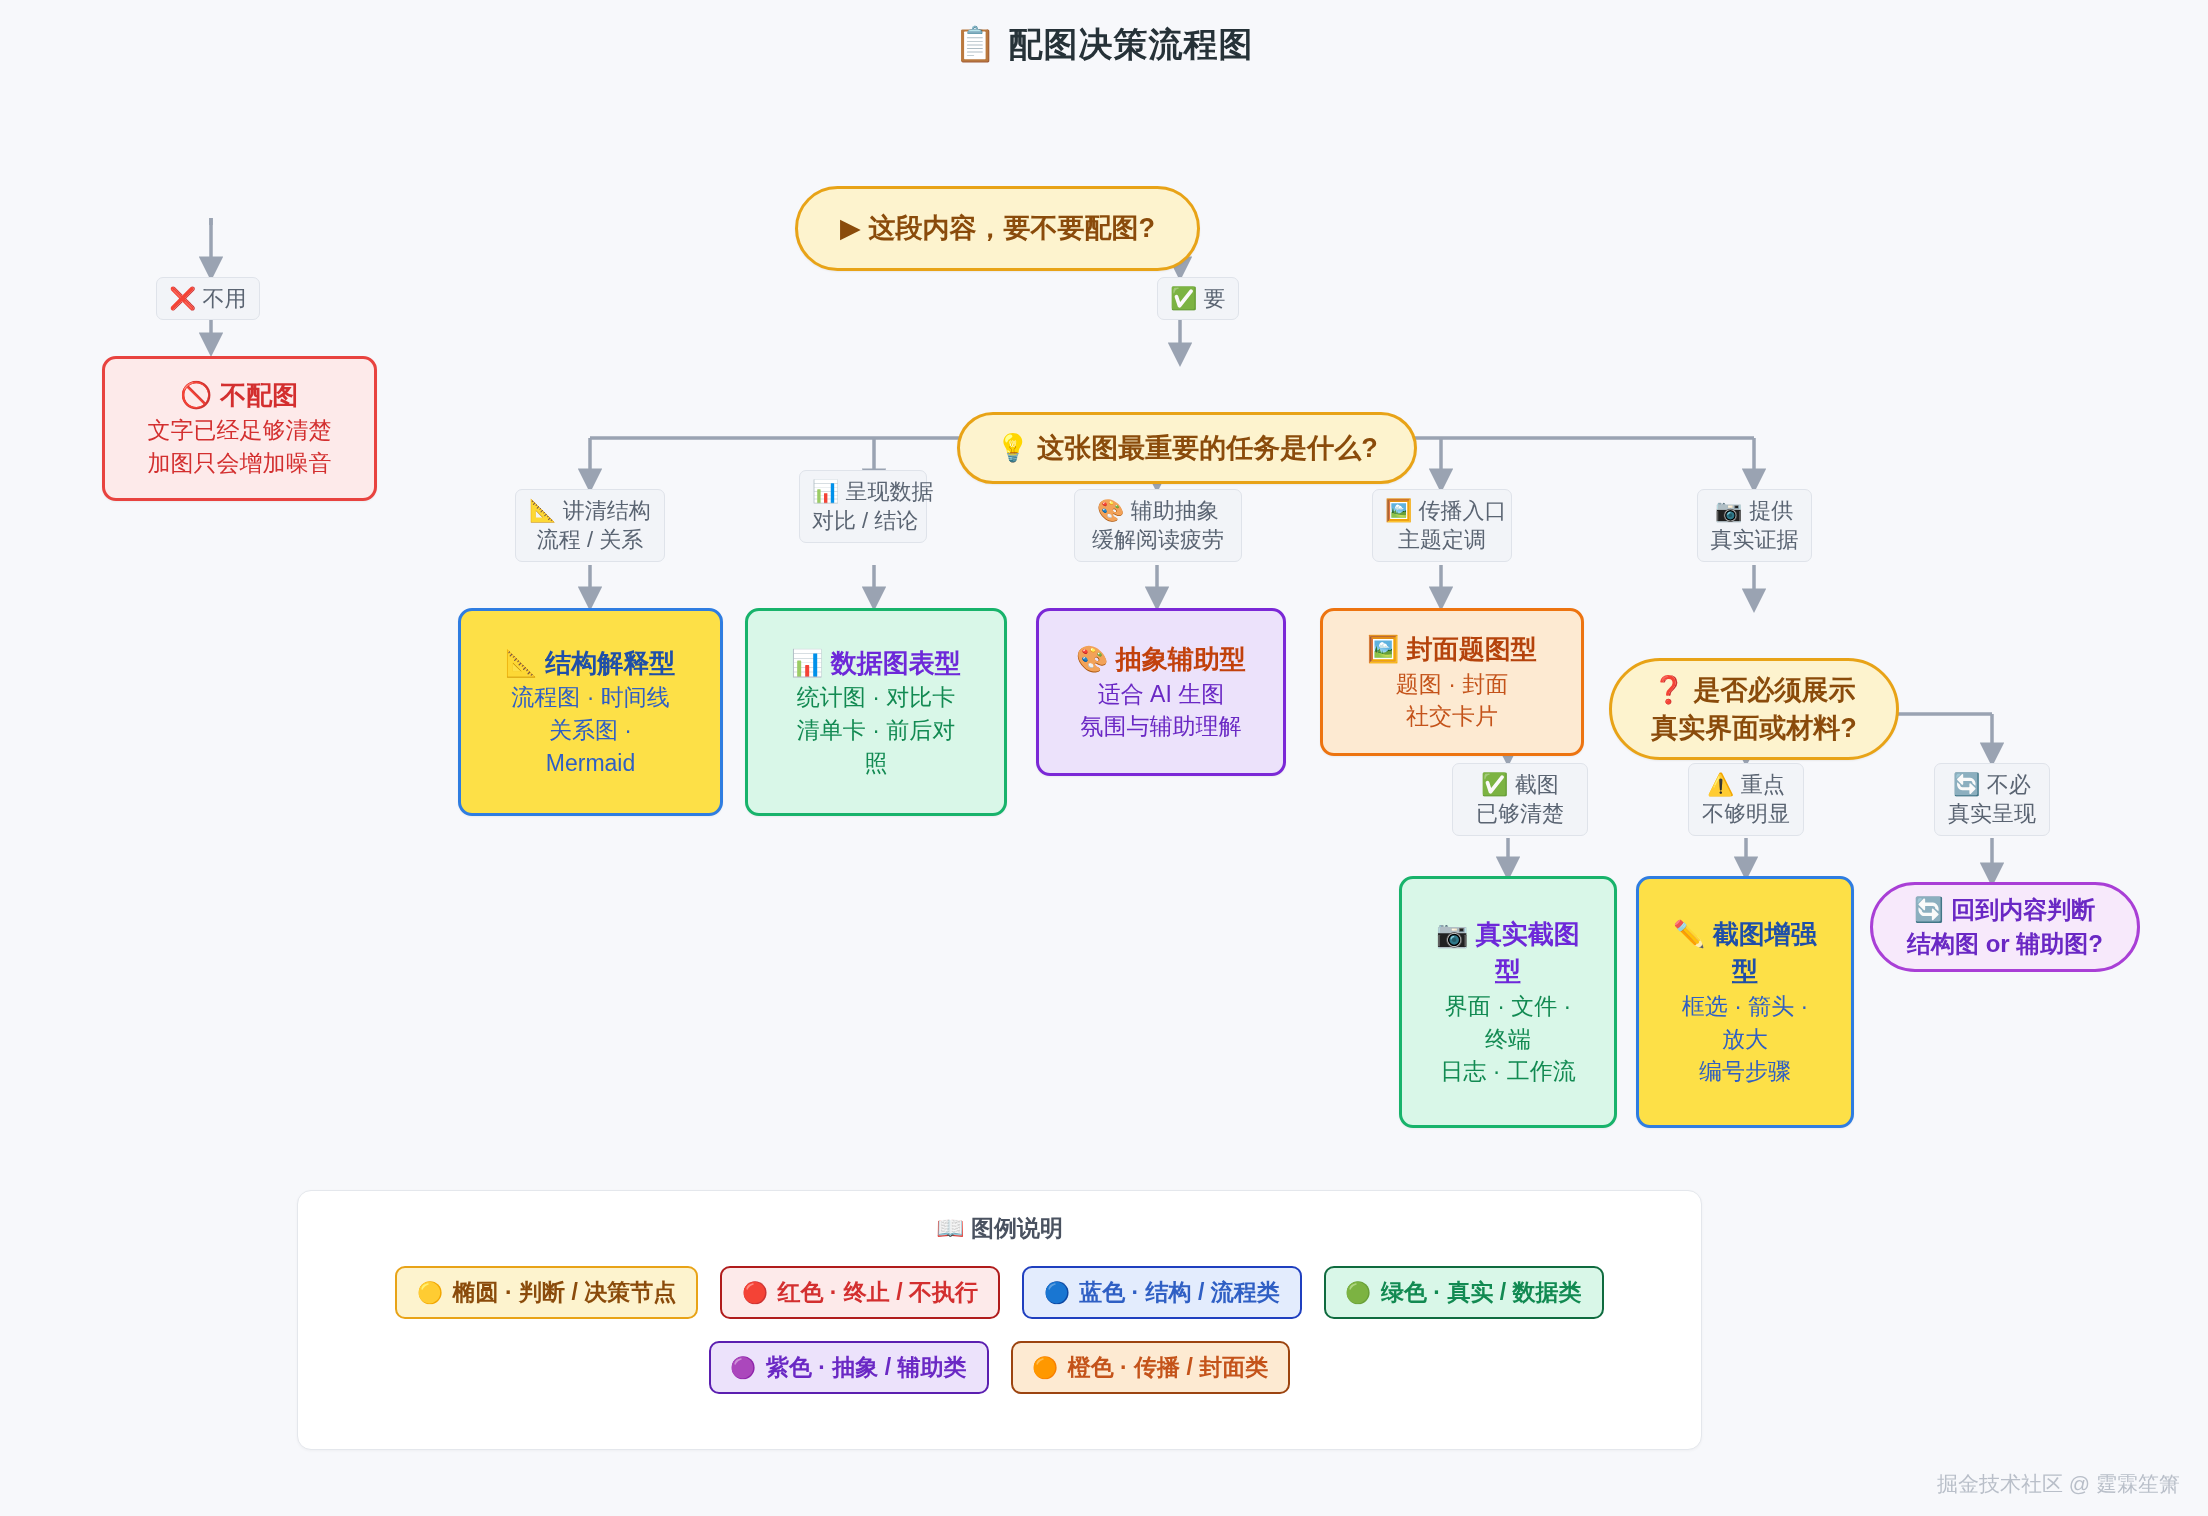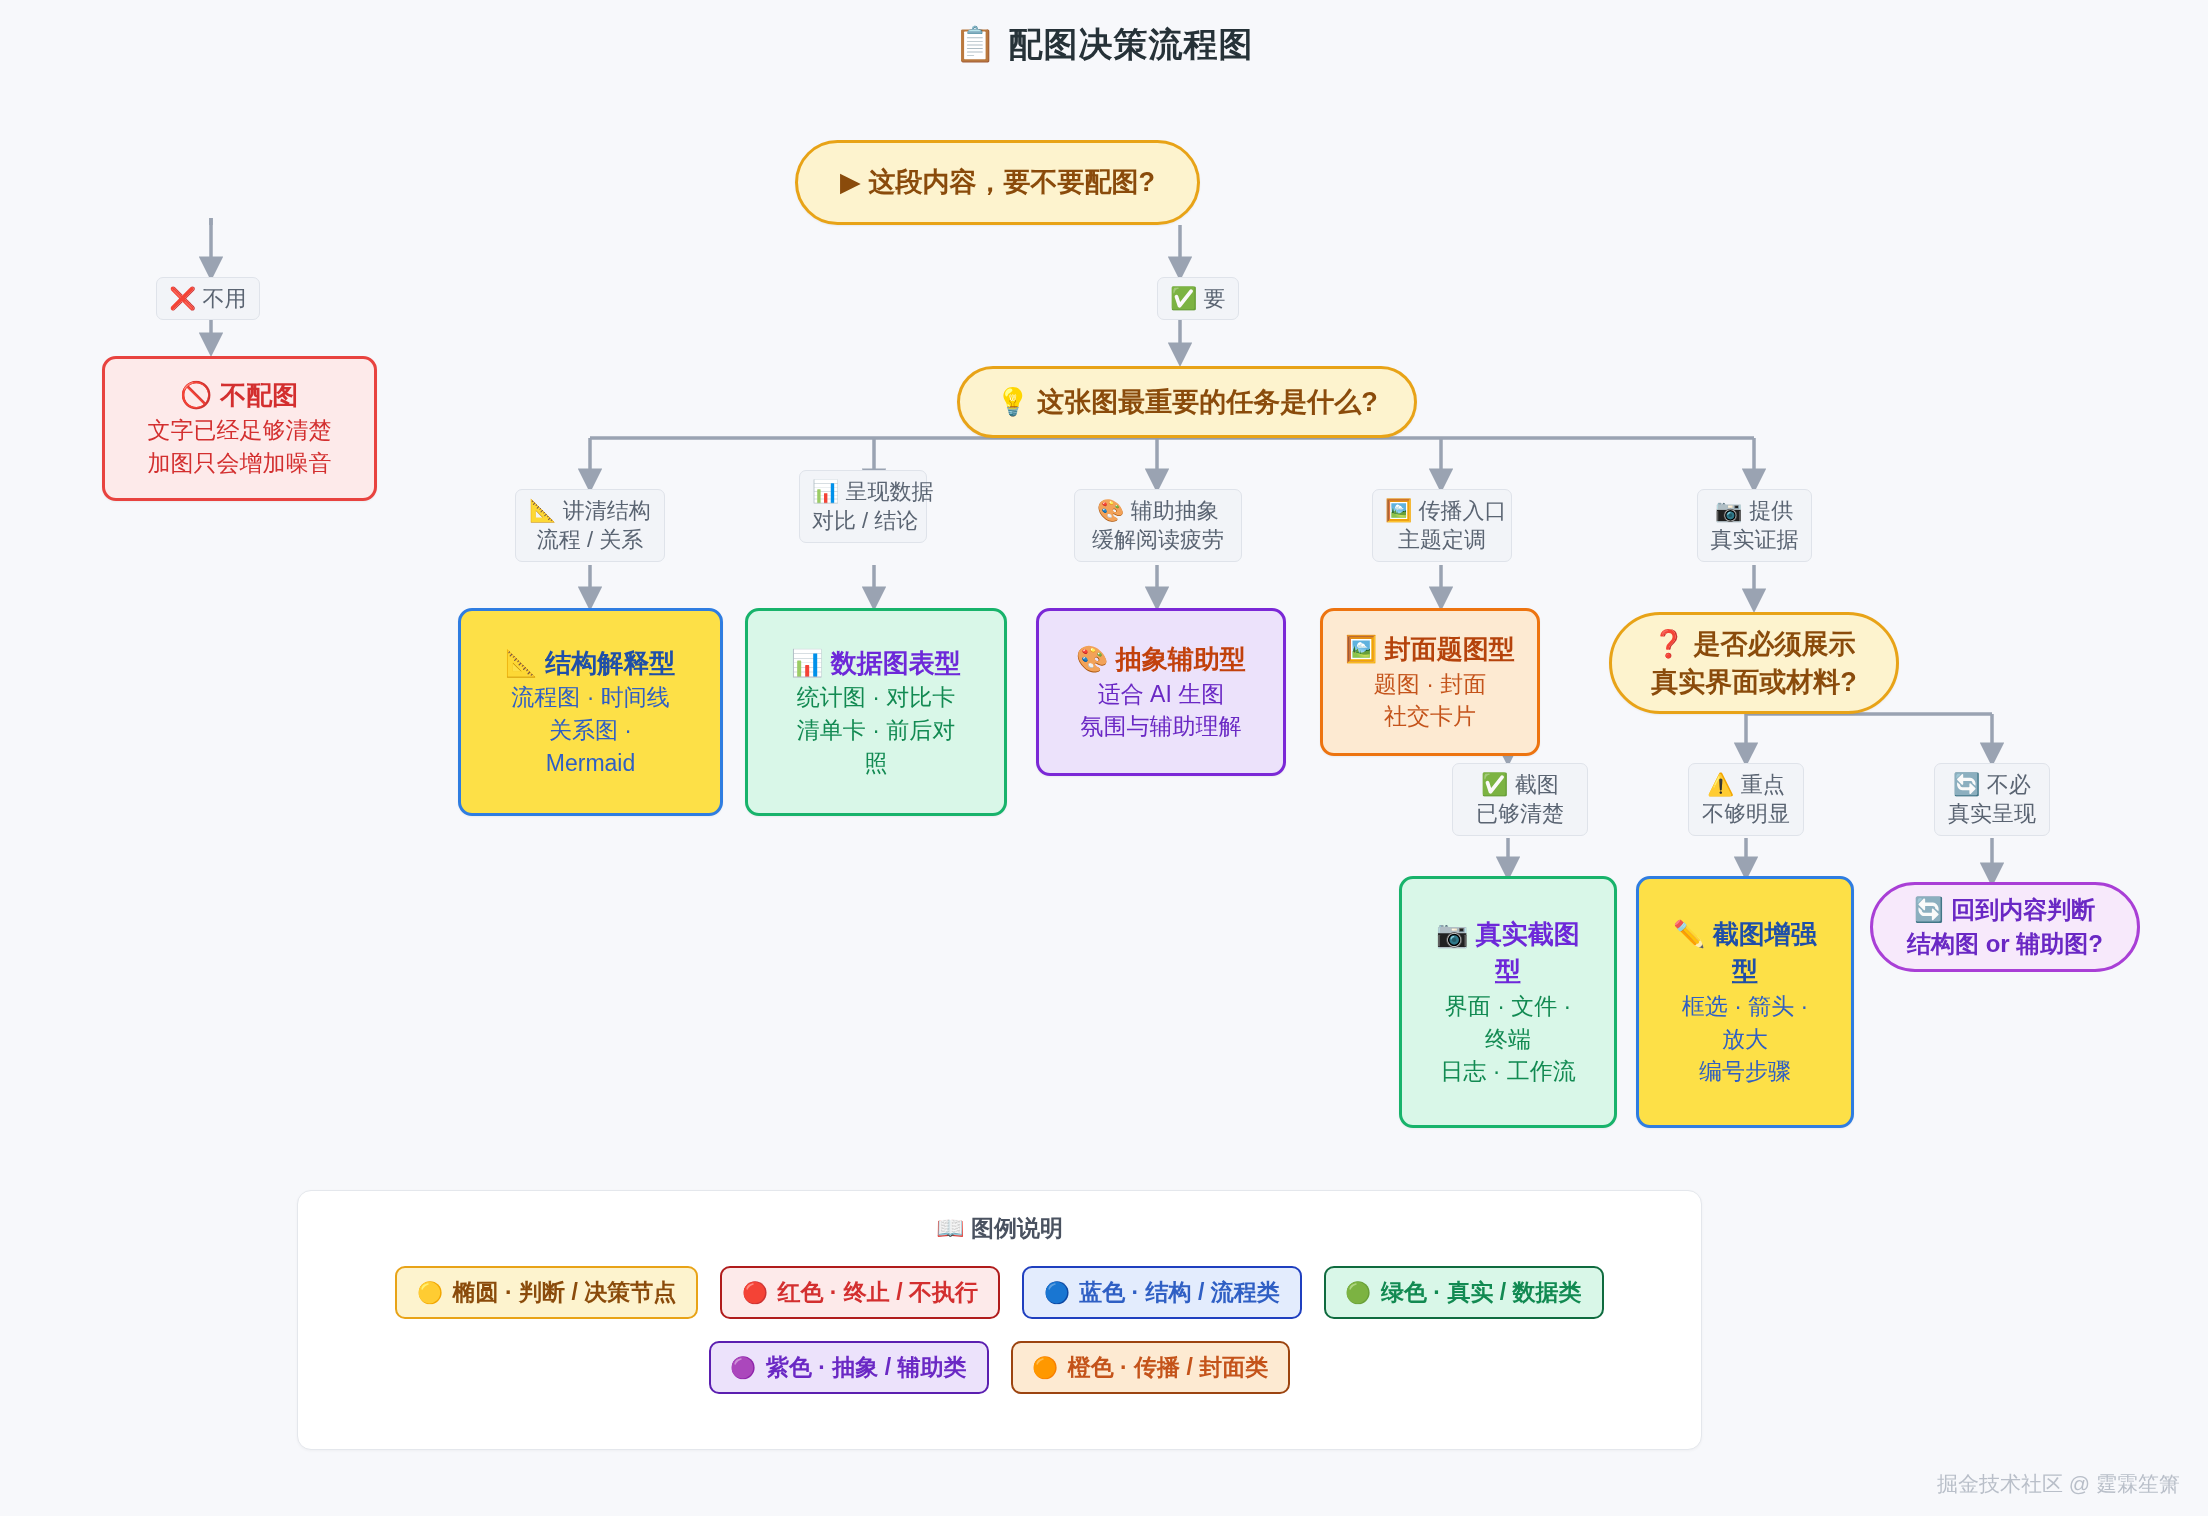--- a/index.html
+++ b/index.html
@@ -30,20 +30,21 @@
   .node .n-title { font-weight: bold; font-size: 26px; white-space: nowrap; }
   .node .n-sub   { font-size: 23px; }
 
   
   .decision {
     background: #fdf3ce;
     border: 3px solid #e8a317;
     border-radius: 999px;
     color: #8a4b0b;
     box-shadow: 0 1px 2px rgba(0,0,0,.06);
+    margin-top: 46px;
   }
   .decision .n-line  { font-size: 27px; font-weight: bold; white-space: nowrap; }
 
   
   .rect { border-radius: 14px; box-shadow: 0 1px 2px rgba(0,0,0,.05); }
   .rect.red    { background: #fdeaea; border: 3px solid #e8433f; color: #d32f2f; }
   .rect.blue   { background: #fde047; border: 3px solid #2f7de1; color: #2f5fc4; }
   .rect.green  { background: #d9f7e8; border: 3px solid #18b36b; color: #128a52; }
   .rect.purple { background: #ece2fb; border: 3px solid #7b28d6; color: #6a28c4; }
   .rect.orange { background: #fdead2; border: 3px solid #ed7410; color: #c4531a; }
@@ -247,21 +248,21 @@
     <div class="n-sub">清单卡 · 前后对</div>
     <div class="n-sub">照</div>
   </div>
 
   <div class="node rect purple" style="left:1036px; top:608px; width:250px; height:168px;">
     <div class="n-title">🎨 抽象辅助型</div>
     <div class="n-sub">适合 AI 生图</div>
     <div class="n-sub">氛围与辅助理解</div>
   </div>
 
-  <div class="node rect orange" style="left:1320px; top:608px; width:220px; height:148px;">
+  <div class="node rect orange" style="left:1320px; top:608px; width:264px; height:148px;">
     <div class="n-title">🖼️ 封面题图型</div>
     <div class="n-sub">题图 · 封面</div>
     <div class="n-sub">社交卡片</div>
   </div>
 
   <div class="node decision" style="left:1609px; top:612px; width:290px; height:102px;">
     <div class="n-line">❓  是否必须展示</div>
     <div class="n-line">真实界面或材料?</div>
   </div>
 

